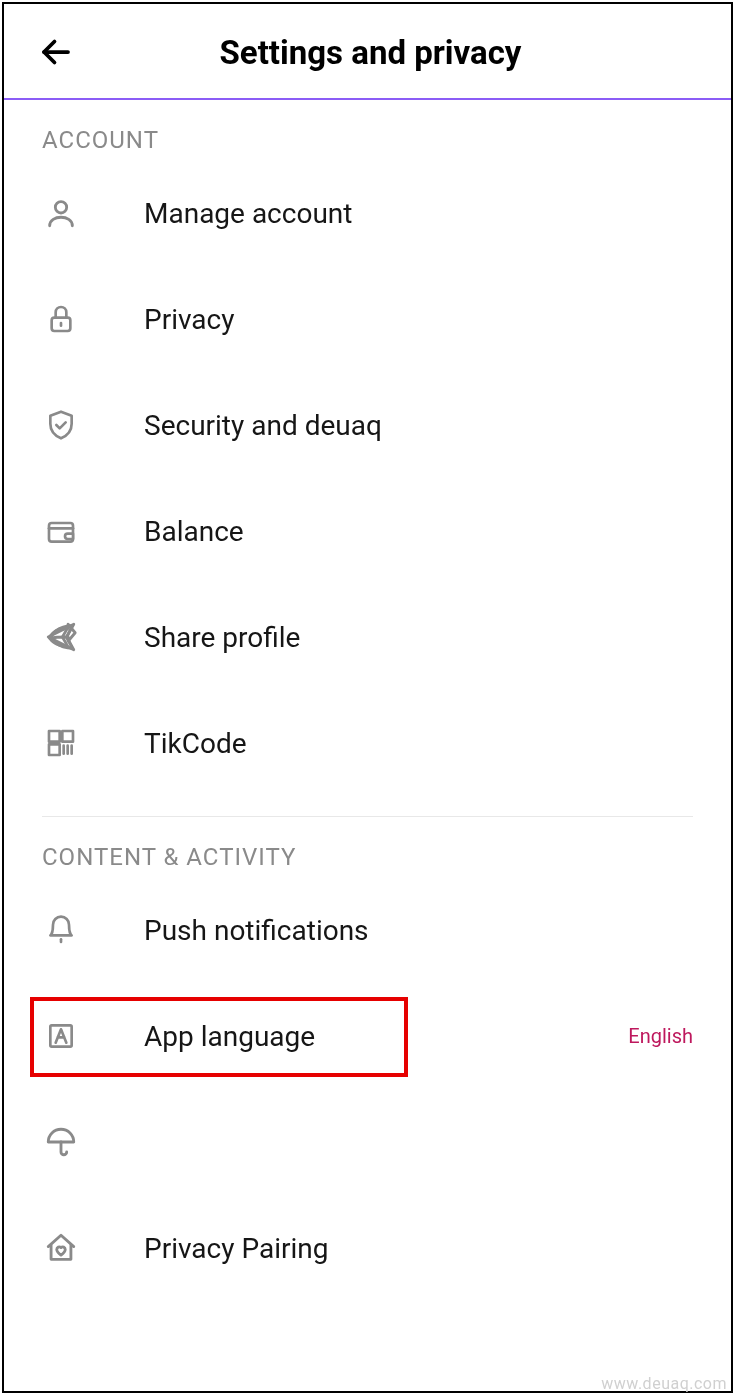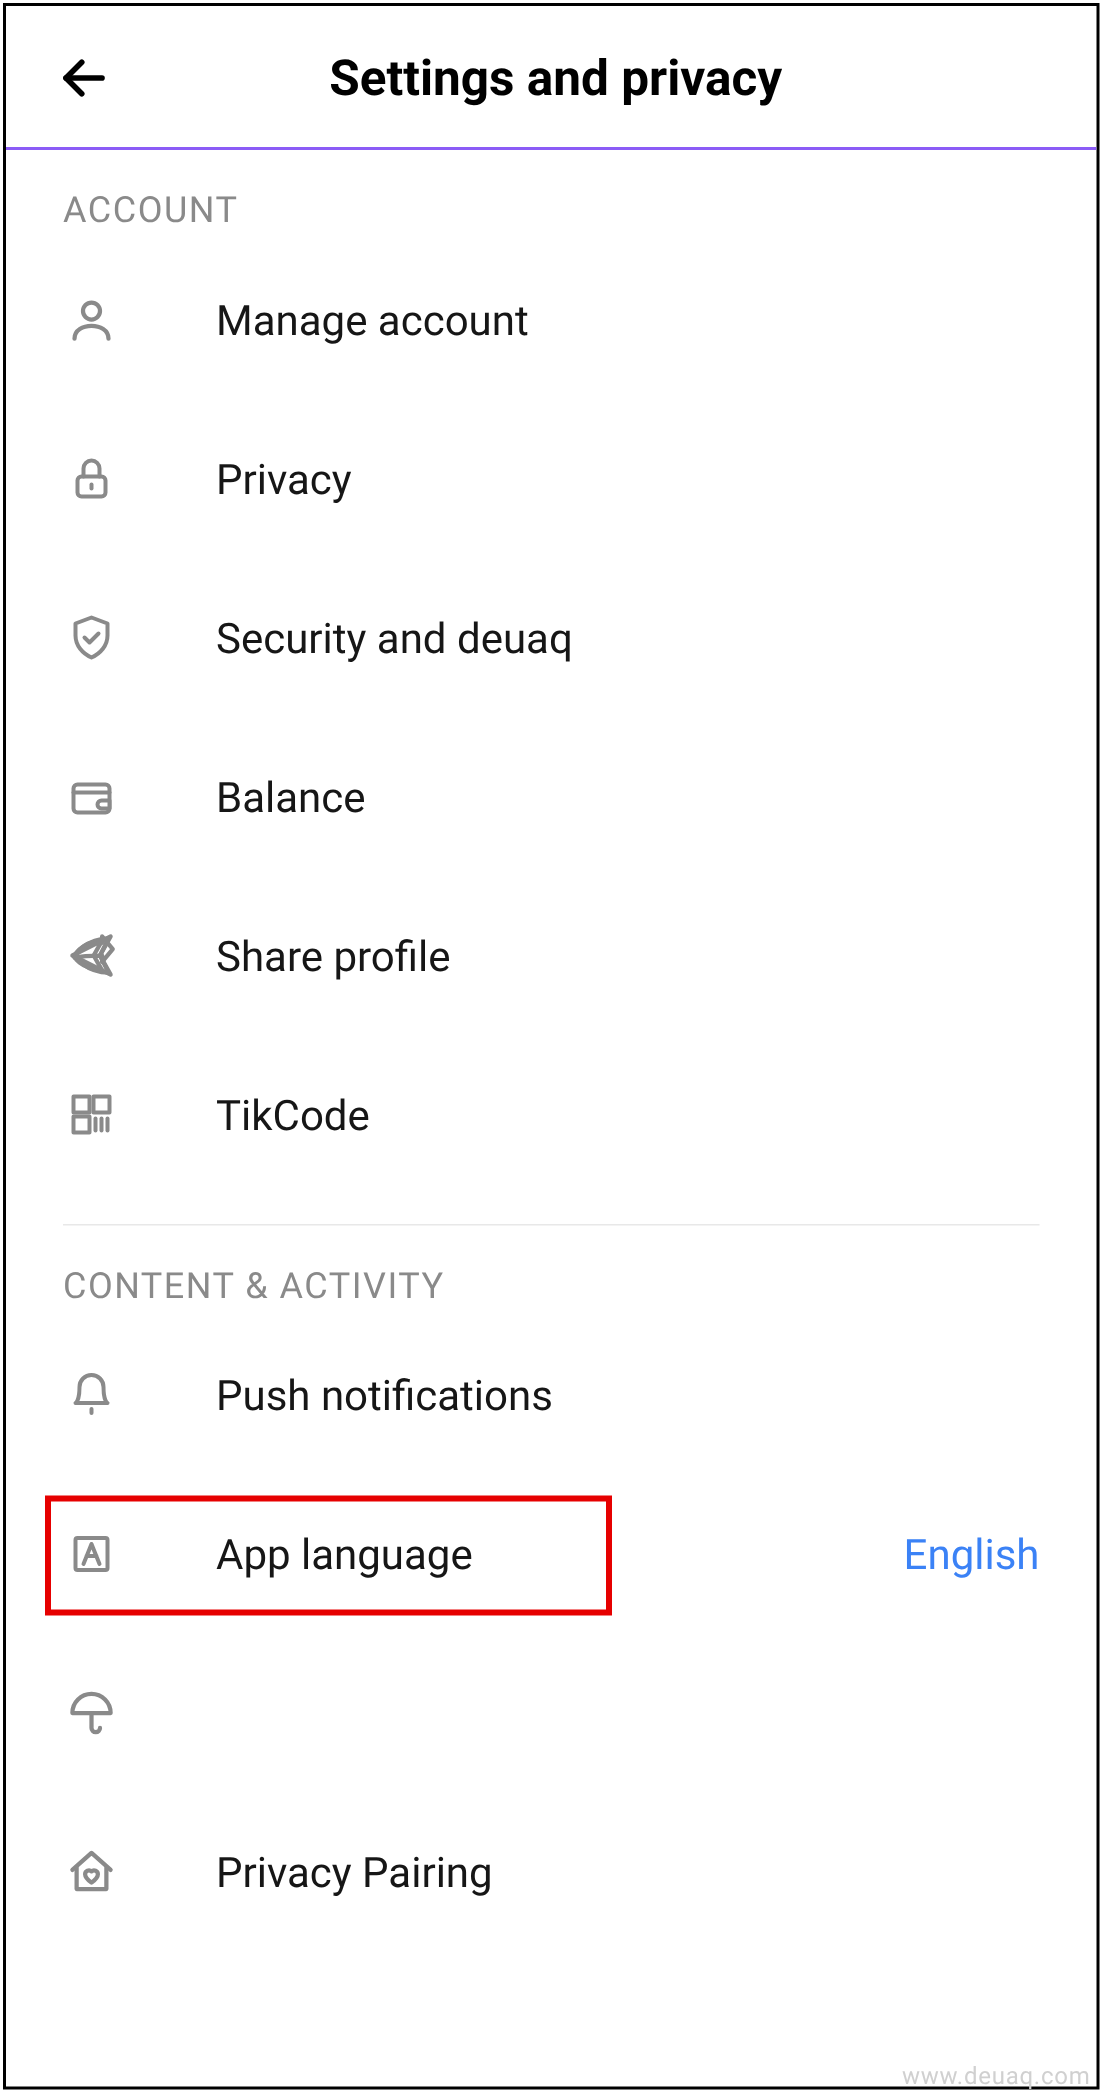--- a/index.html
+++ b/index.html
@@ -77,22 +77,22 @@
       margin-right: 22px;
       color: #8a8a8a;
     }
     .item-label {
       font-size: 28px;
       font-weight: 400;
       color: #161616;
     }
     .item-value {
       margin-left: auto;
-      font-size: 28px;
-      color: #3b82f6;
+      font-size: 20px;
+      color: #be185d;
     }
     .highlight-box {
       position: absolute;
       border: 4px solid #e60000;
       left: 26px;
       width: 378px;
       height: 80px;
       top: 14px;
     }
     .watermark {

